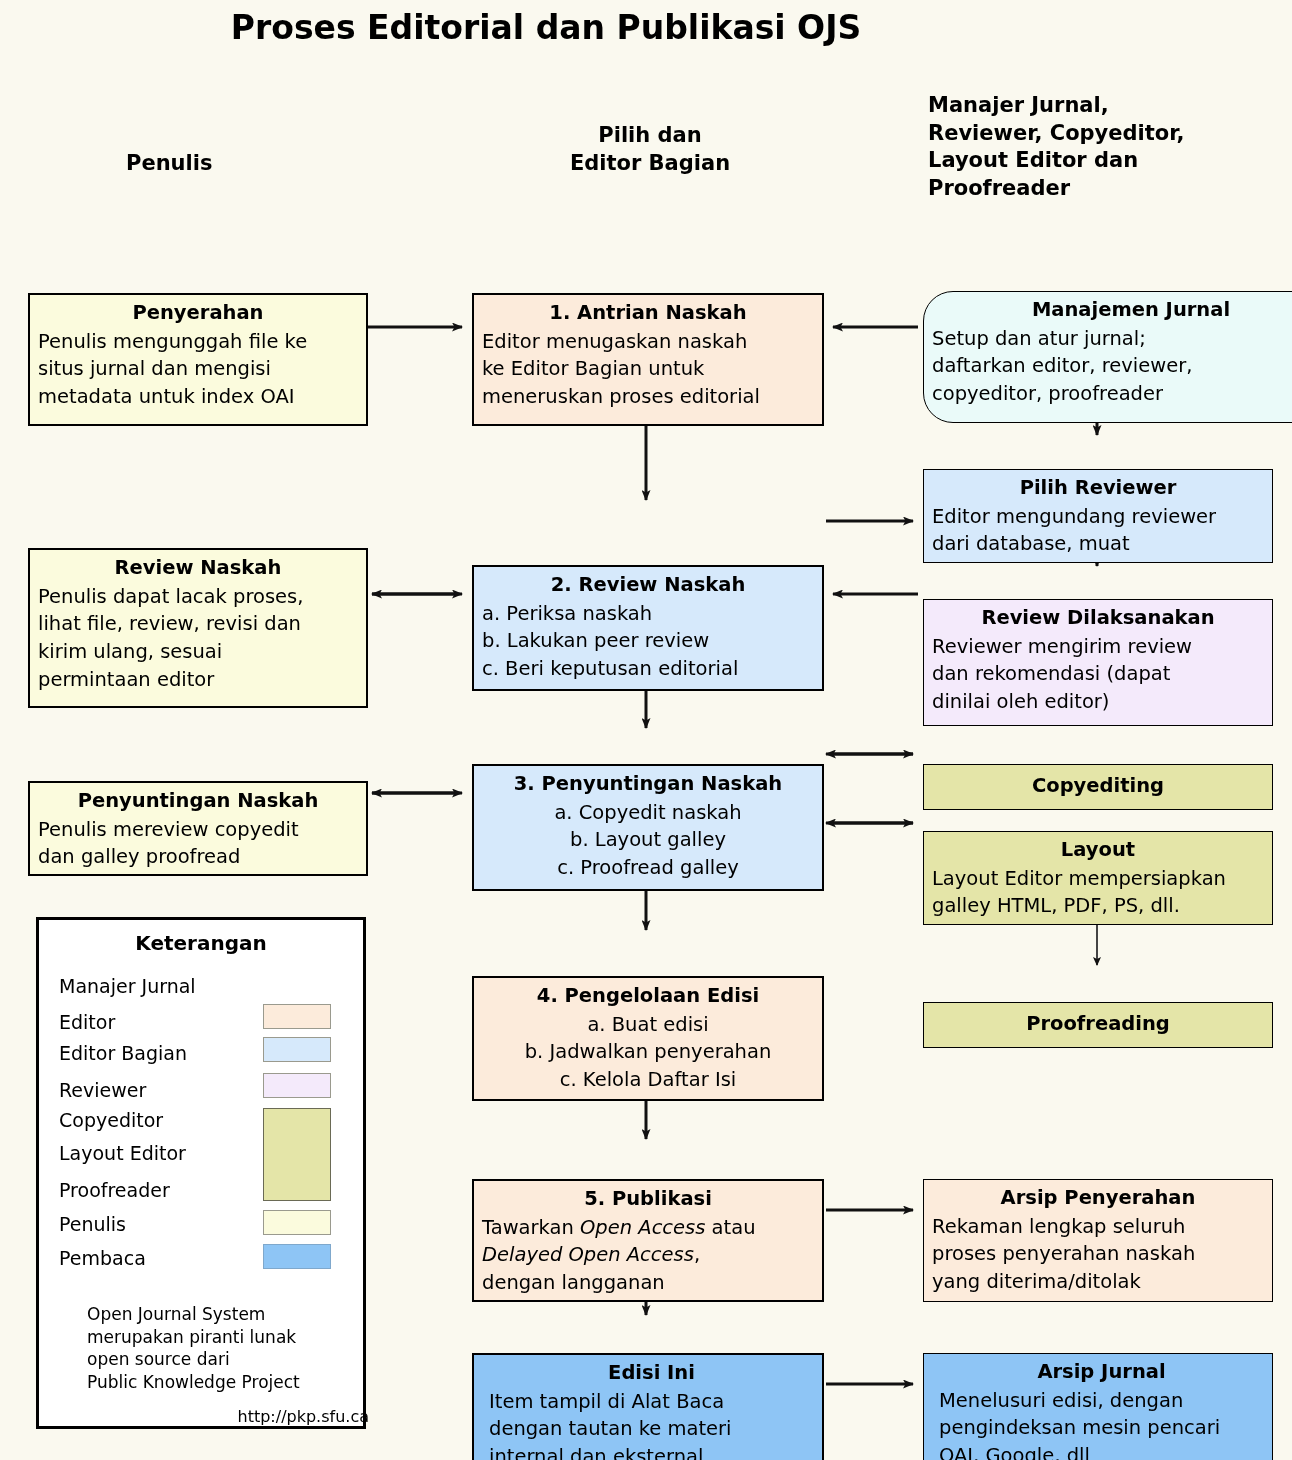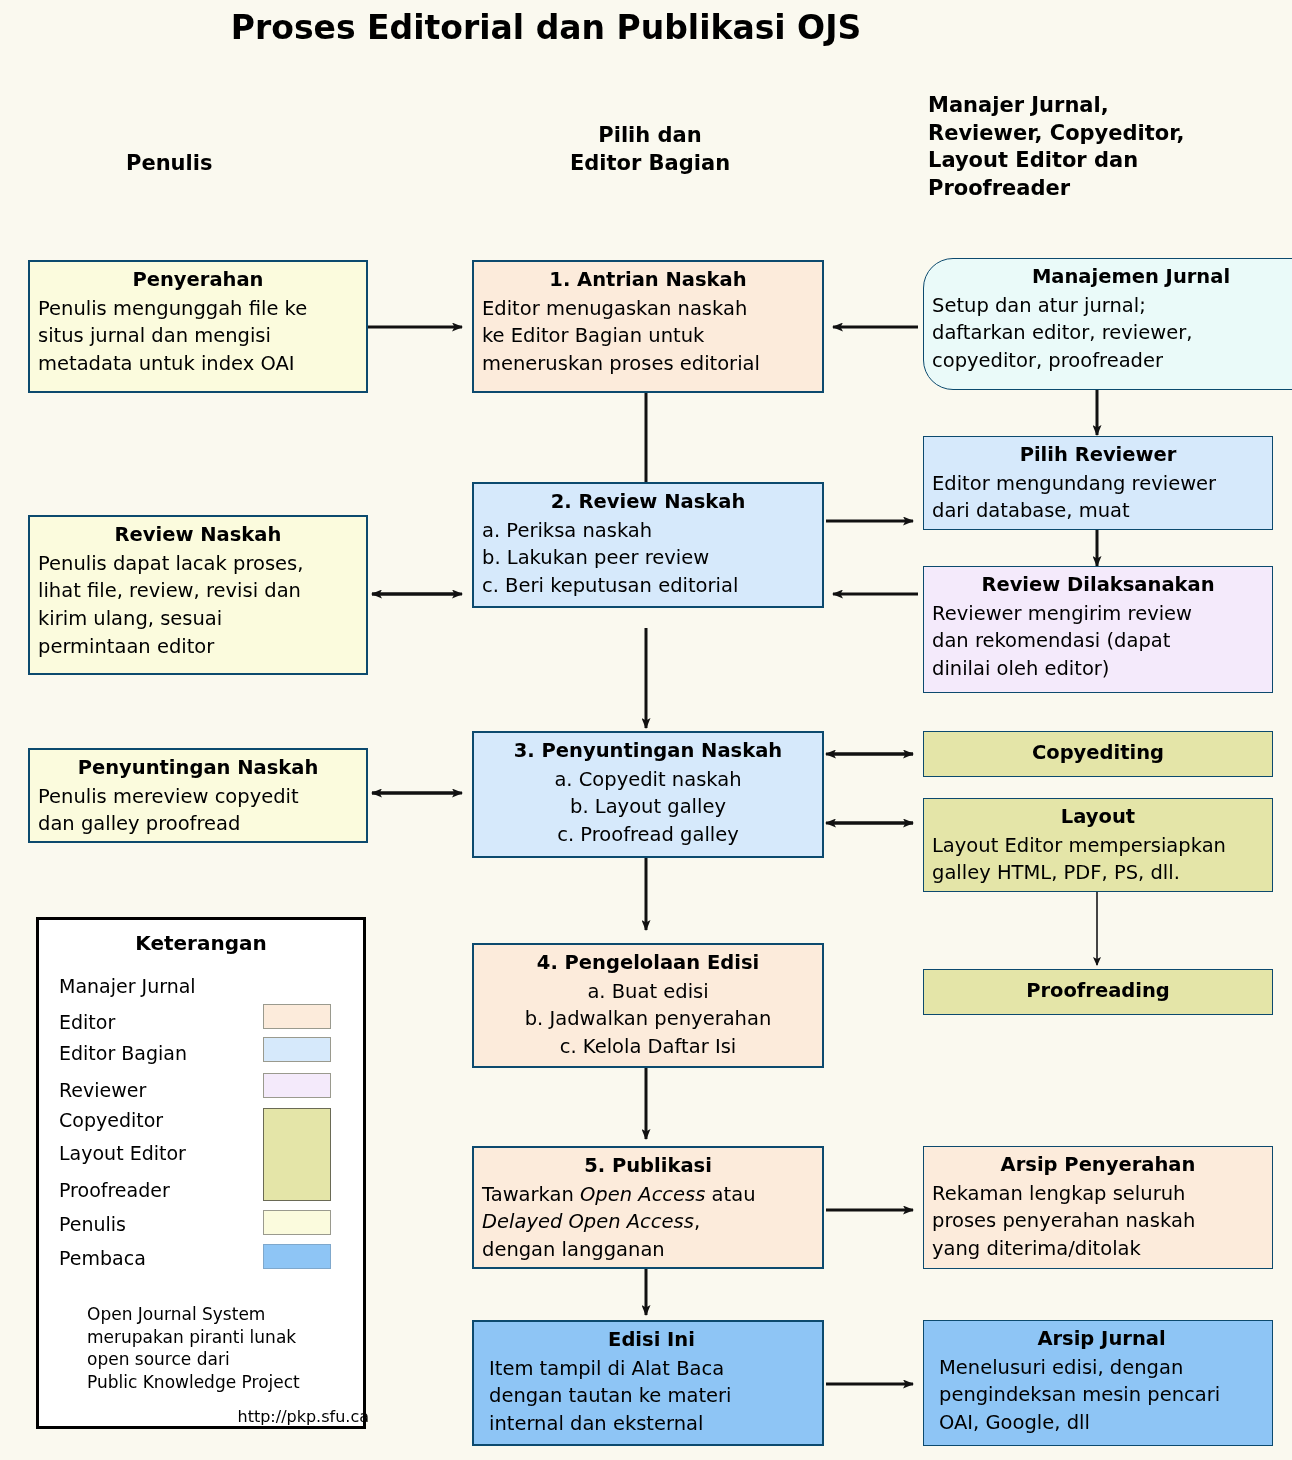--- a/index.html
+++ b/index.html
@@ -35,25 +35,26 @@
   .colhead {
     position: absolute;
     font-size: 21px;
     font-weight: bold;
     color: #000;
     line-height: 1.32;
   }
   .box {
     position: absolute;
     box-sizing: border-box;
-    border: 2px solid #0c4a6e;
+    border: 2px solid #000000;
     padding: 4px 8px 6px 8px;
     font-size: 19.5px;
     line-height: 1.42;
     color: #000;
+    margin-top: 33px;
   }
   .box .bt {
     display: block;
     text-align: center;
     font-weight: bold;
     font-size: 19.5px;
     margin-bottom: 1px;
   }
   .box .bl {
     display: block;
@@ -229,21 +230,21 @@
   </div>
 
   <div class="box f-author" style="left:28px; top:515px; width:340px; height:160px;">
     <span class="bt">Review Naskah</span>
     <span class="bl">Penulis dapat lacak proses,</span>
     <span class="bl">lihat file, review, revisi dan</span>
     <span class="bl">kirim ulang, sesuai</span>
     <span class="bl">permintaan editor</span>
   </div>
 
-  <div class="box f-section" style="left:472px; top:482px; width:352px; height:126px;">
+  <div class="box f-section" style="left:472px; top:532px; width:352px; height:126px;">
     <span class="bt">2. Review Naskah</span>
     <span class="bl">a. Periksa naskah</span>
     <span class="bl">b. Lakukan peer review</span>
     <span class="bl">c. Beri keputusan editorial</span>
   </div>
 
   <div class="box f-reviewer" style="left:923px; top:566px; width:350px; height:127px; border-width:1px;">
     <span class="bt">Review Dilaksanakan</span>
     <span class="bl">Reviewer mengirim review</span>
     <span class="bl">dan rekomendasi (dapat</span>

